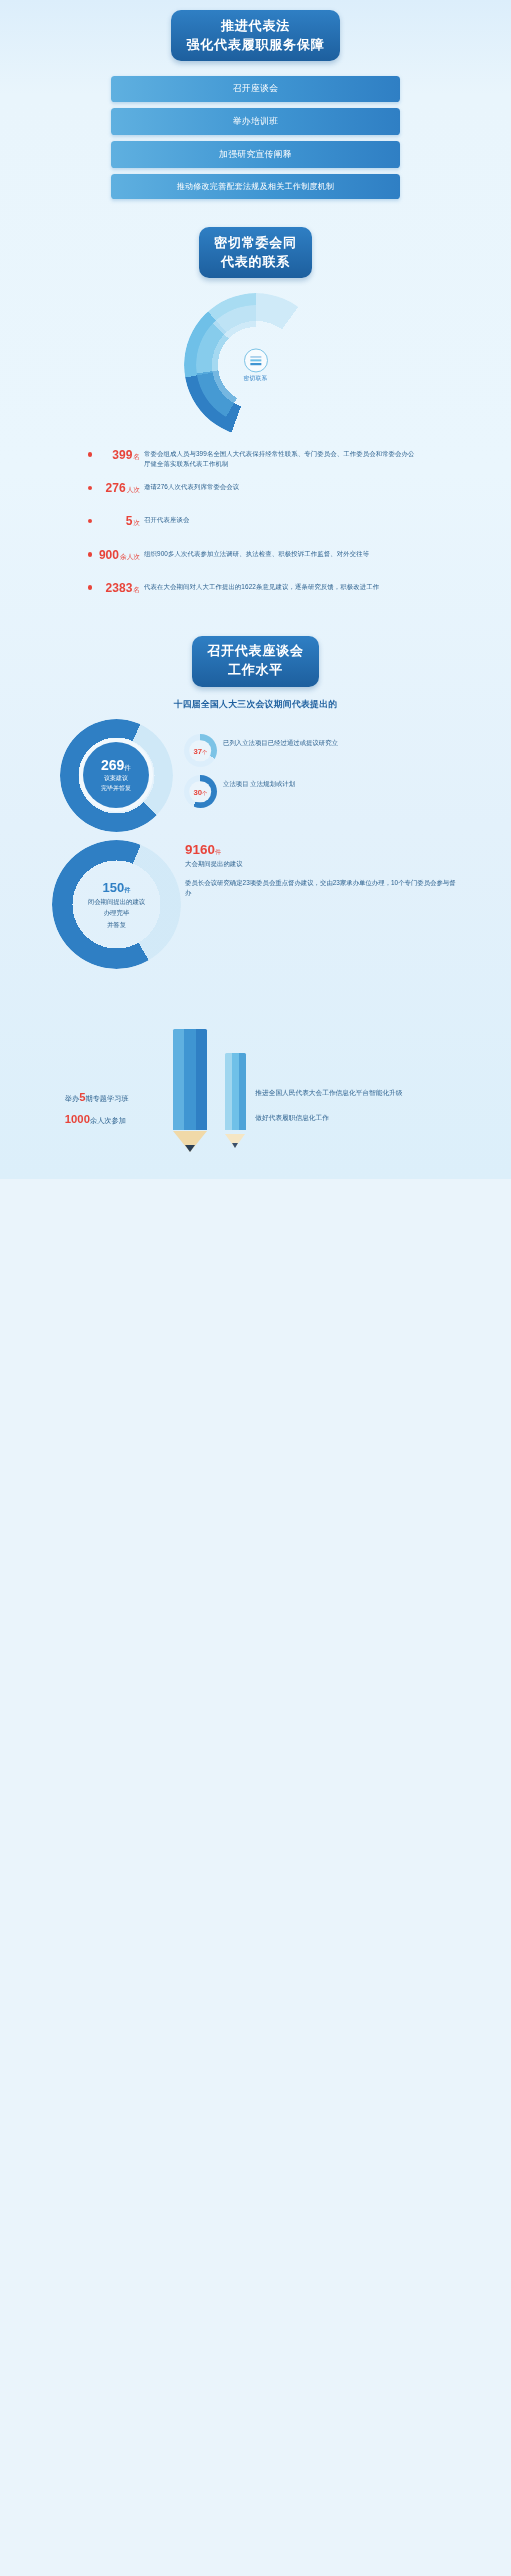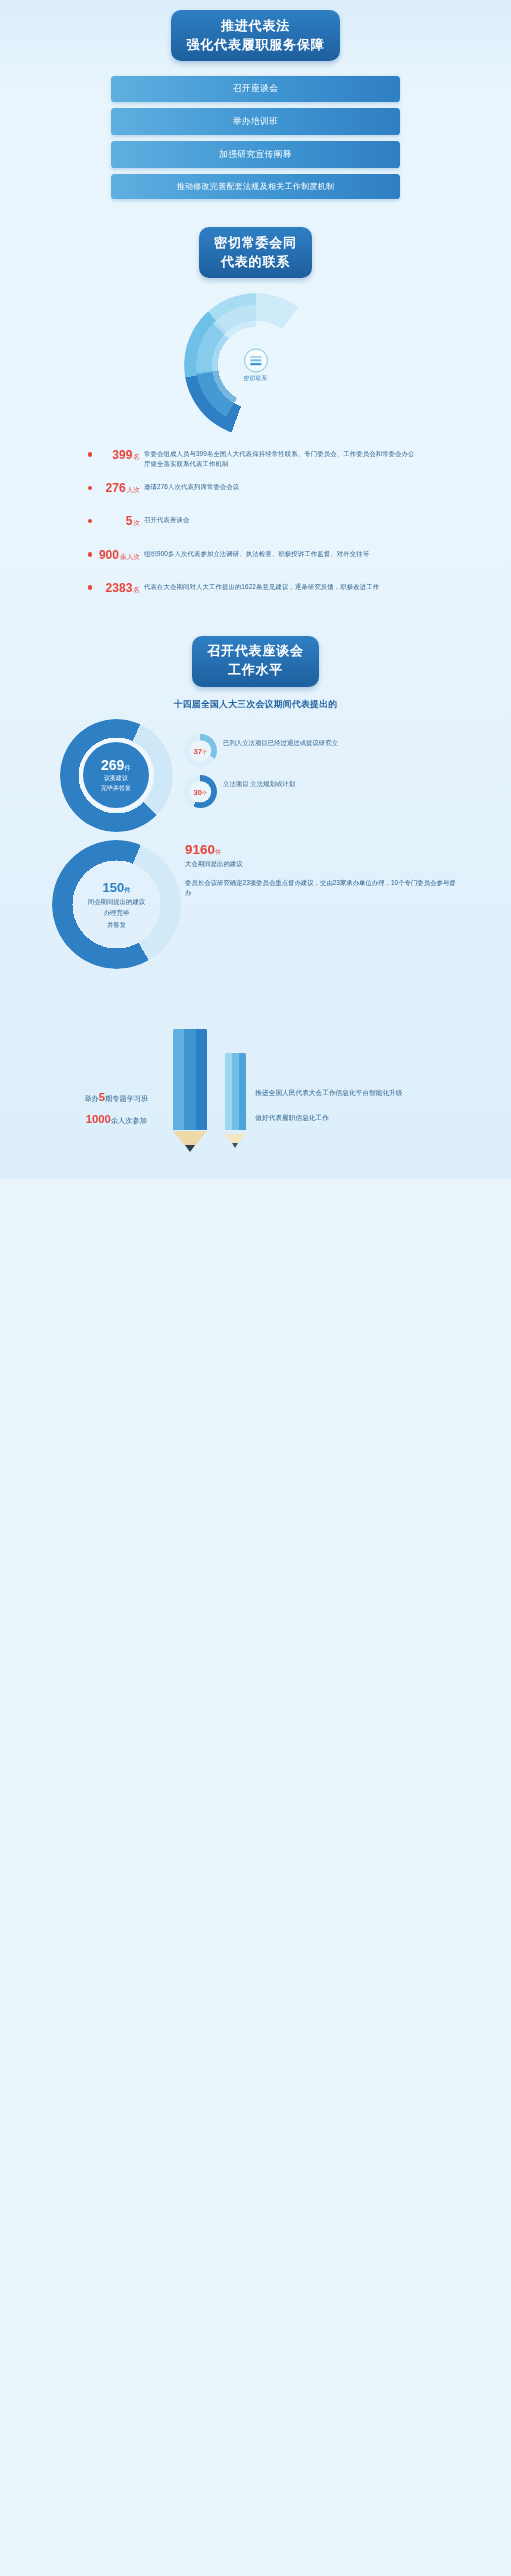--- a/index.html
+++ b/index.html
@@ -375,21 +375,21 @@
   }
   .pencil2 .lead {
     position: absolute; bottom: 3.1px; left: 50%; transform: translateX(-50%);
     width: 0; height: 0;
     border-left: 3.6px solid transparent;
     border-right: 3.6px solid transparent;
     border-top: 5.2px solid #3a506b;
   }
   .p-left {
     position: absolute; left: 10.3px; bottom: 28px; width: 103px;
-    text-align: center;
+    text-align: left;
   }
   .p-left .pl1 { font-size: 7.2px; color: #2a5f8d; line-height: 1.9; }
   .p-left .pl1 b { color: #e8443a; font-size: 11.3px; }
   .p-right {
     position: absolute; right: 5.2px; bottom: 34px; width: 196px;
   }
   .p-right .pr1 { font-size: 6.7px; color: #2a5f8d; line-height: 1.75; margin-bottom: 13.4px; }
   .p-right .pr2 { font-size: 6.7px; color: #2a5f8d; line-height: 1.75; }
 
   .spacer { height: 13.4px; }

